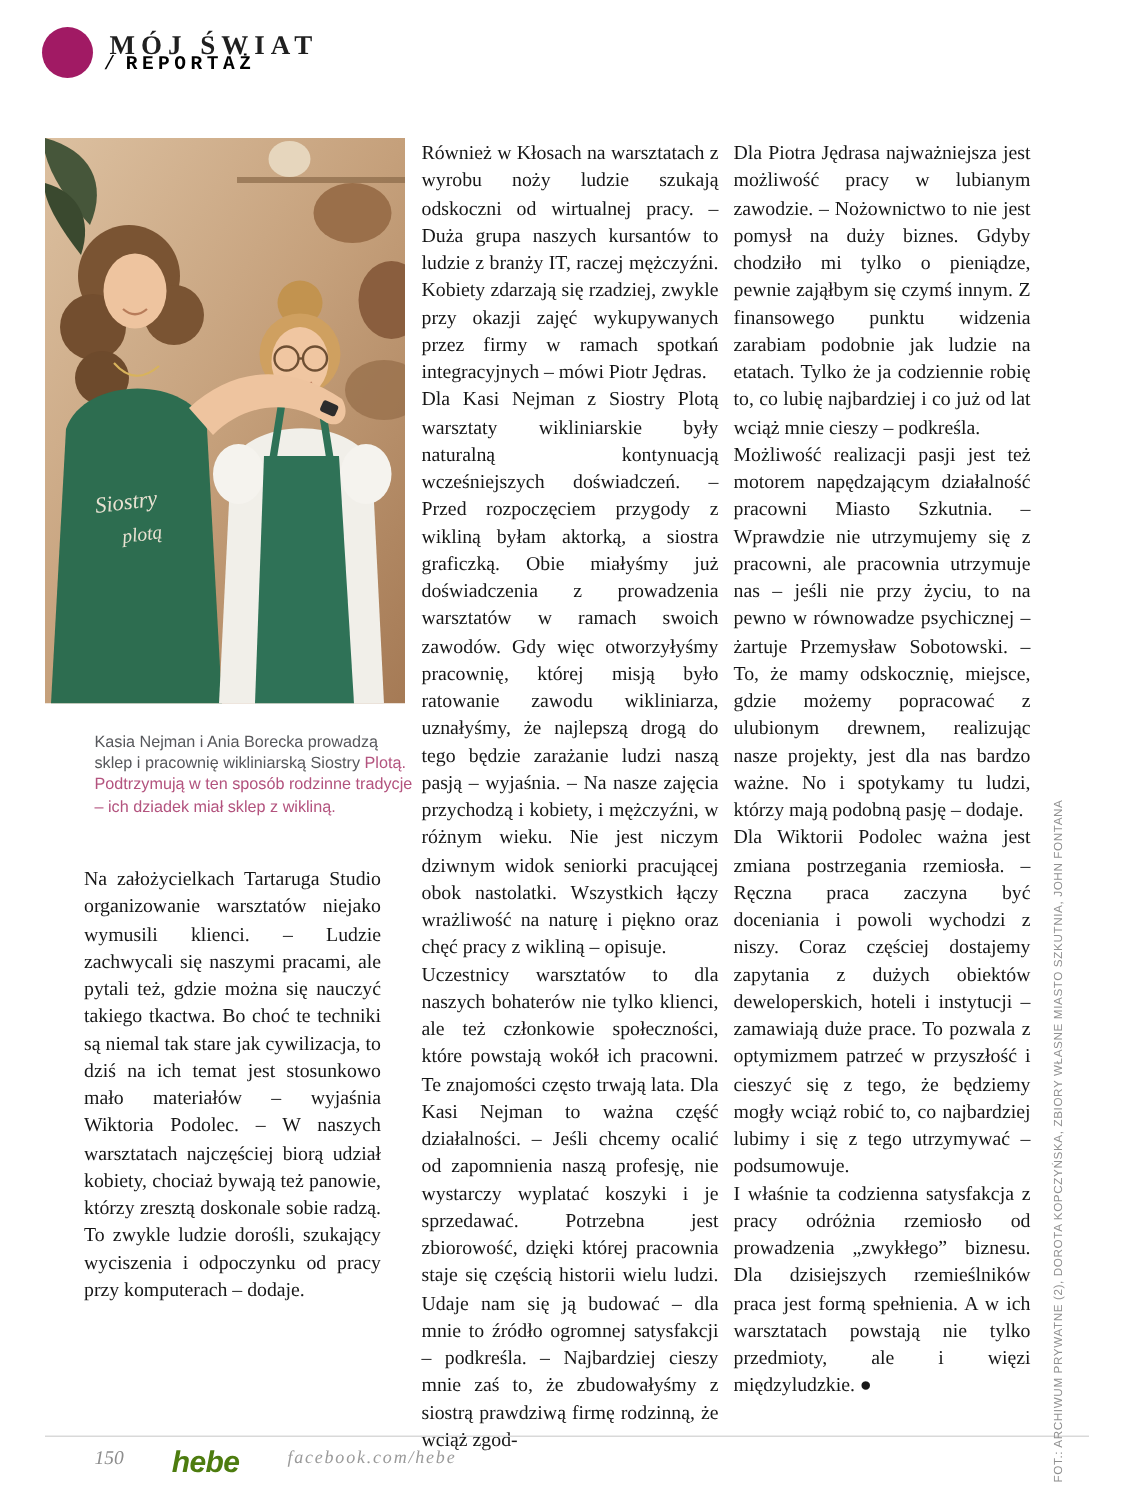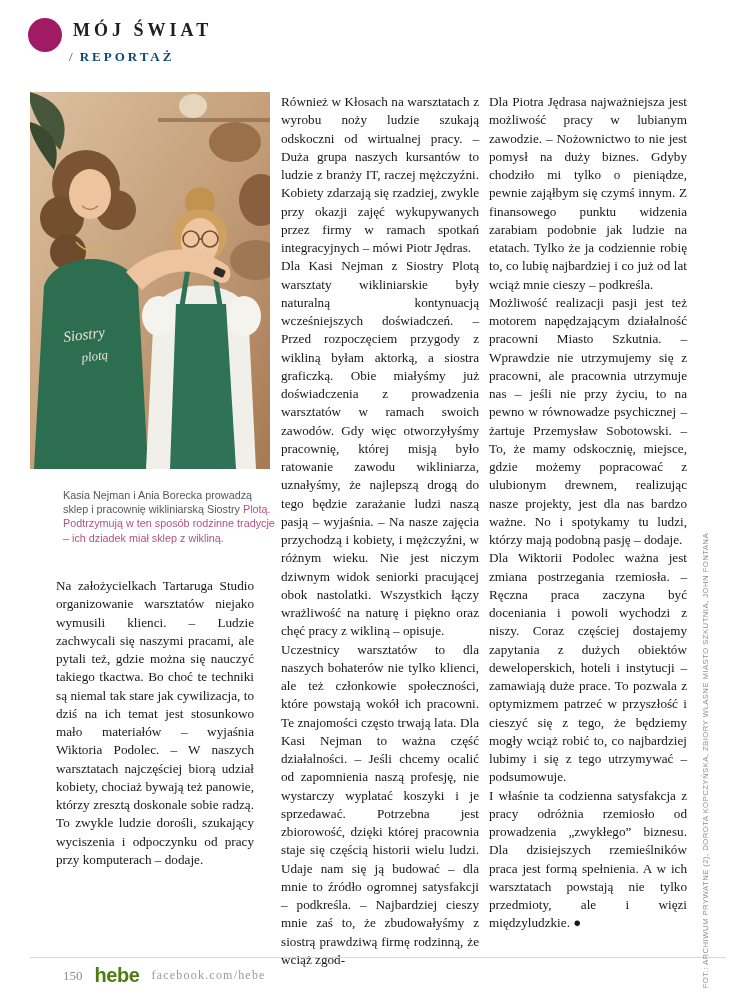--- a/index.html
+++ b/index.html
@@ -4,22 +4,22 @@
 <style>
   html,body { margin:0; padding:0; background:#ffffff; }
   .page { position:relative; width:756px; height:996px; background:#ffffff; overflow:hidden;
           font-family:"Liberation Serif", serif; }
 
   
   .brand-dot { position:absolute; left:28px; top:18px; width:34px; height:34px; border-radius:50%;
                background:#a11a64; }
   .kicker { position:absolute; left:73px; top:20px; font-family:"Liberation Serif", serif;
             font-weight:700; font-size:18px; letter-spacing:4px; color:#1f1f1f; }
-  .section-line { position:absolute; left:69px; top:49px; font-family:Liberation Serif, serif;
-                  font-size:13px; letter-spacing:3px; color:#0c4a6e; font-weight:700; }
+  .section-line { position:absolute; left:69px; top:35px; font-family:Liberation Mono, monospace;
+                  font-size:13px; letter-spacing:3px; color:#000000; font-weight:700; }
   .section-line .slash { font-weight:400; margin-right:4px; }
 
   
   .photo { position:absolute; left:30px; top:92px; width:240px; height:377px; }
 
   
   .caption { position:absolute; left:63px; top:477px; width:213px;
              font-family:"Liberation Sans", sans-serif; font-size:10.8px; line-height:14.3px;
              color:#57585c; }
   .caption .hl { color:#b3537e; }
@@ -30,21 +30,21 @@
   .col p { margin:0; }
   .col-left  { left:56px;  top:577px; }
   .col-mid   { left:281px; }
   .col-right { left:489px; }
   .mag-heading { font-family:"Liberation Sans", sans-serif; font-size:13.5px; font-weight:700;
                  color:#c60b7c; text-align:center; margin:9px 0 5px; letter-spacing:-0.2px;
                  white-space:nowrap; }
 
   
   .rule { position:absolute; left:30px; top:957px; width:696px; height:1px; background:#d9d9d9; }
-  .footer { position:absolute; left:63px; top:964px; display:flex; align-items:center; gap:12px; }
+  .footer { position:absolute; left:63px; top:964px; display:flex; align-items:flex-start; gap:32px;font-style:italic; }
   .page-num { font-family:"Liberation Serif", serif; font-size:13px; color:#8d8d8d; }
   .hebe-logo { font-family:"Liberation Sans", sans-serif; font-weight:800; font-size:20px;
                color:#4d7c0f; letter-spacing:-0.4px; }
   .fb-url { font-family:"Liberation Serif", serif; font-size:12px; color:#9a9a9a; letter-spacing:1.2px; }
 
   
   .credit { position:absolute; left:701px; top:533px; writing-mode:vertical-rl;
             transform:rotate(180deg); font-family:"Liberation Sans", sans-serif; font-size:7.8px;
             letter-spacing:0.4px; color:#8f8f8f; white-space:nowrap; }
 </style>

